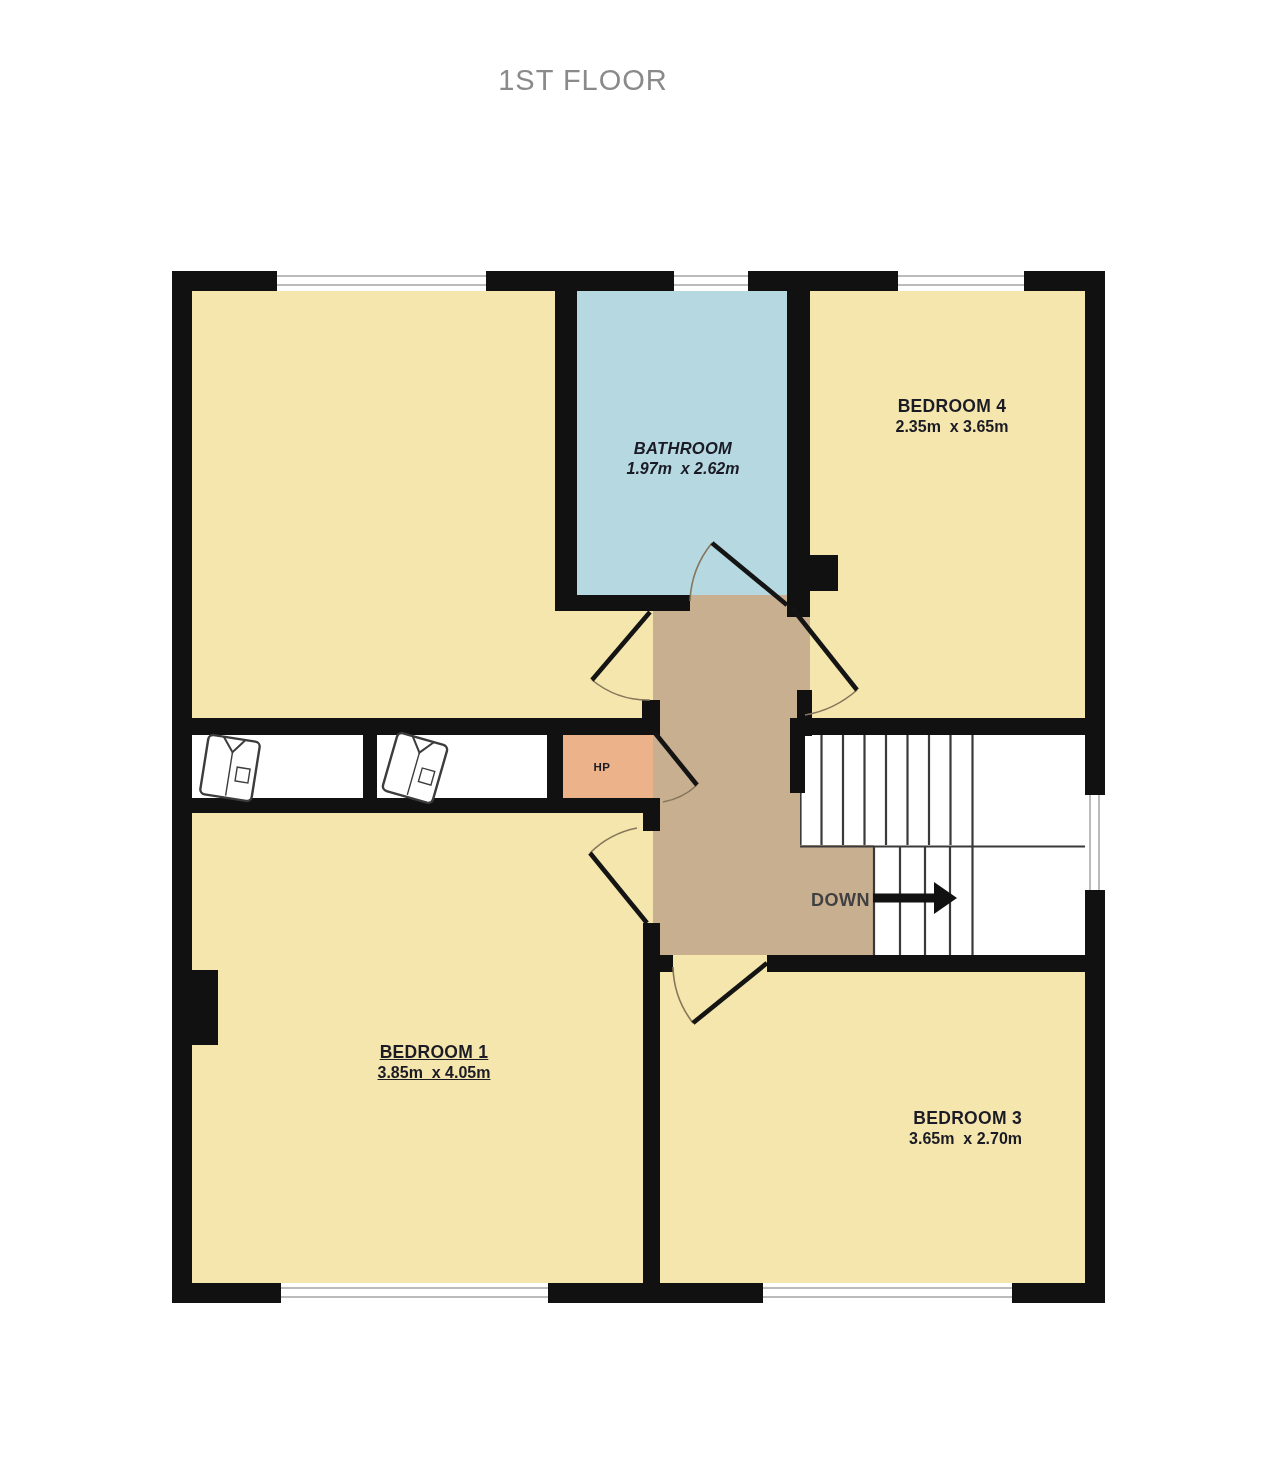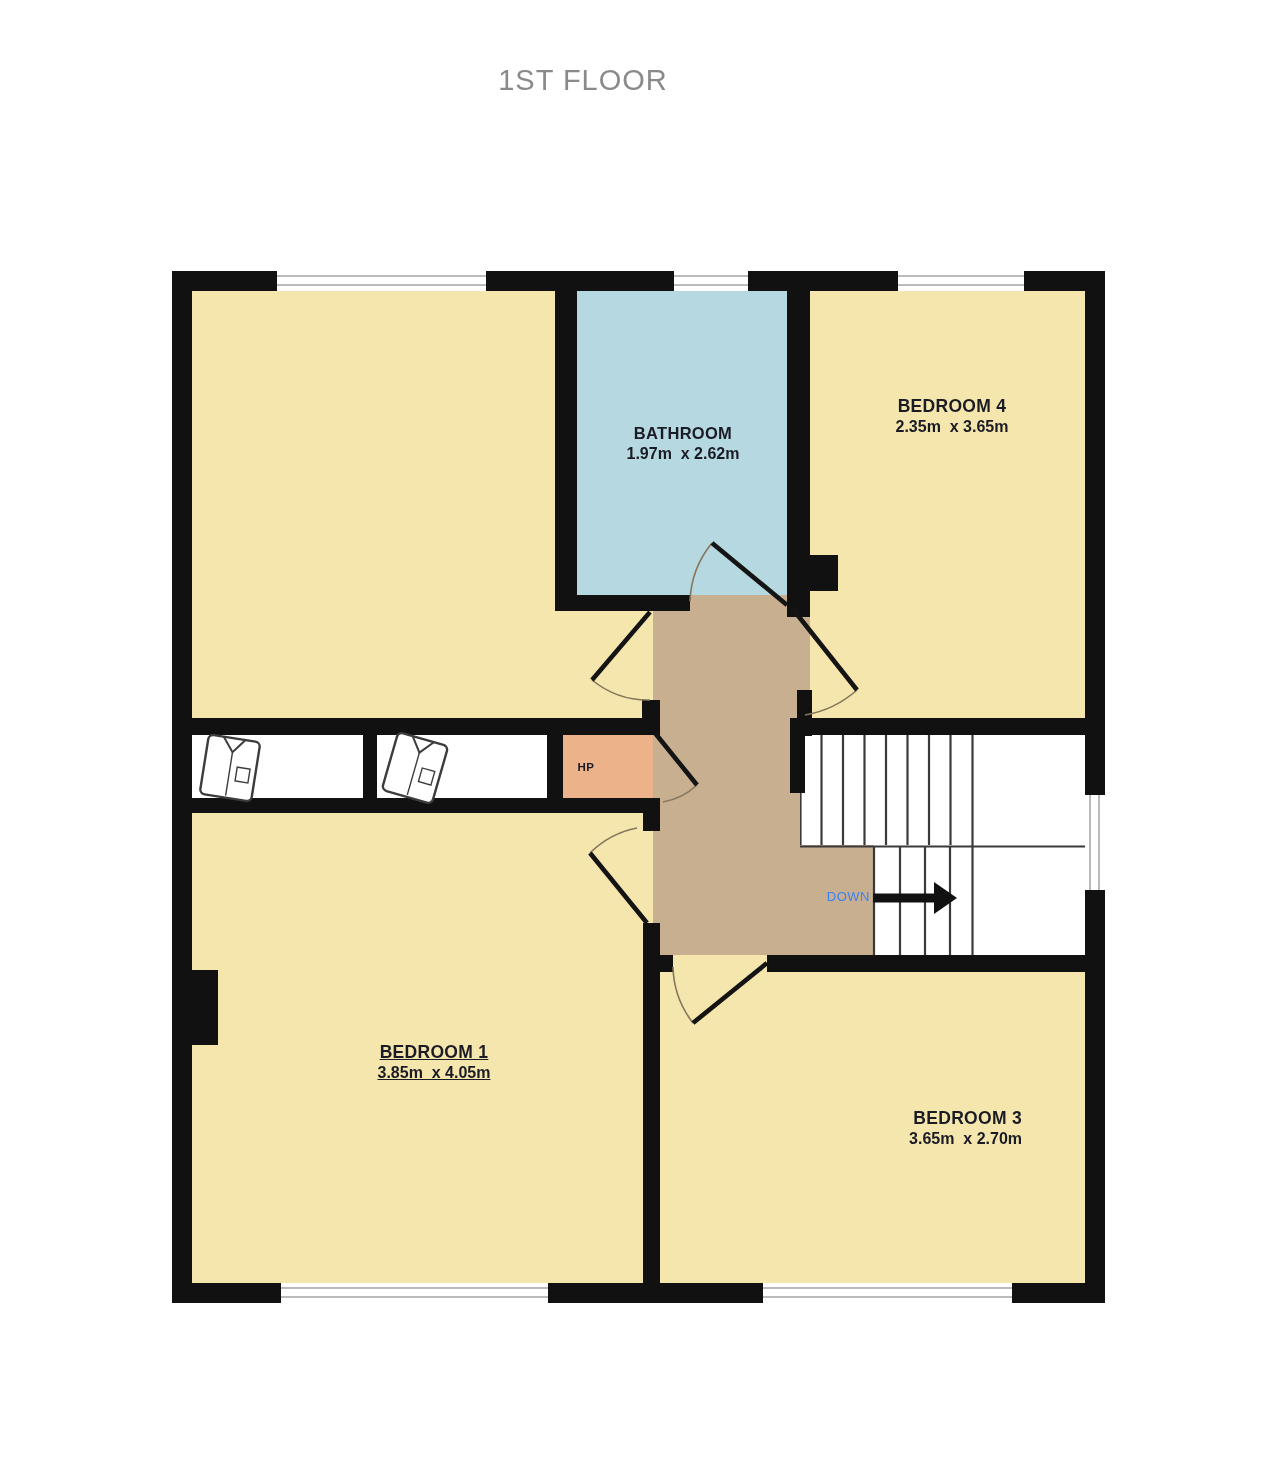--- a/index.html
+++ b/index.html
@@ -19,21 +19,21 @@
   .floor.tan{background:var(--landing);}
   .floor.hp{background:var(--hot_press);}
   .wall{background:var(--wall);z-index:3;}
   .win-h{z-index:4;background:linear-gradient(to bottom,#fff 0 20%,var(--window_line) 20% 32%,#fff 32% 64%,var(--window_line) 64% 76%,#fff 76% 100%);}
   .win-v{z-index:4;background:linear-gradient(to right,#fff 0 20%,var(--window_line) 20% 32%,#fff 32% 64%,var(--window_line) 64% 76%,#fff 76% 100%);}
   #overlay{position:absolute;left:0;top:0;z-index:5;}
   .rlabel{position:absolute;z-index:6;text-align:center;color:var(--label_text);font-weight:bold;line-height:1.28;}
   .rname{font-size:17.5px;letter-spacing:.3px;display:block;}
   .rdims{font-size:16px;white-space:pre;display:block;}
   .hp-label{font-size:11.5px;letter-spacing:.5px;}
-  .down-label{font-size:13px;font-weight:normal;color:#3b82f6;text-align:right;letter-spacing:.5px;}
+  .down-label{font-size:18px;font-weight:bold;color:#404040;text-align:right;letter-spacing:.5px;}
 </style>
 </head>
 <body>
 
 <div id="title">1ST FLOOR</div>
 
 <div id="plan">
 
   <div class="floor base" style="left:20px;top:20px;width:893px;height:992px;"></div>
   <div class="floor bath" style="left:405px;top:20px;width:210px;height:304px;"></div>
@@ -128,36 +128,36 @@
       <rect x="7" y="-2" width="13" height="14" fill="none" stroke="#3c3c3c" stroke-width="1.4"></rect>
     </g>
     <g transform="translate(243,497) rotate(16)">
       <rect x="-26" y="-30" width="52" height="60" rx="5" fill="#ffffff" stroke="#3c3c3c" stroke-width="2.4"></rect>
       <path d="M-11,-30 L0,-16 L11,-30" fill="none" stroke="#3c3c3c" stroke-width="2"></path>
       <line x1="0" y1="-16" x2="0" y2="28" stroke="#3c3c3c" stroke-width="1.4"></line>
       <rect x="7" y="-2" width="13" height="14" fill="none" stroke="#3c3c3c" stroke-width="1.4"></rect>
     </g>
   </svg>
 
-  <div class="rlabel" style="left:401px;top:152px;width:220px;">
+  <div class="rlabel" style="left:401px;top:167px;width:220px;font-style:italic;">
     <span class="rname" style="font-size:16.5px;">BATHROOM</span>
     <span class="rdims">1.97m  x 2.62m</span>
   </div>
   <div class="rlabel" style="left:650px;top:124px;width:260px;text-align:center;">
     <span class="rname">BEDROOM 4</span>
     <span class="rdims">2.35m  x 3.65m</span>
   </div>
   <div class="rlabel" style="left:112px;top:770px;width:300px;text-decoration:underline;">
     <span class="rname">BEDROOM 1</span>
     <span class="rdims">3.85m  x 4.05m</span>
   </div>
   <div class="rlabel" style="left:550px;top:836px;width:300px;text-align:right;">
     <span class="rname">BEDROOM 3</span>
     <span class="rdims">3.65m  x 2.70m</span>
   </div>
-  <div class="rlabel hp-label" style="left:383px;top:489px;width:62px;">
+  <div class="rlabel hp-label" style="left:399px;top:489px;width:62px;">
     <span>HP</span>
   </div>
   <div class="rlabel down-label" style="left:618px;top:618px;width:80px;">
     <span>DOWN</span>
   </div>
 
 </div>
 
 </body></html>

